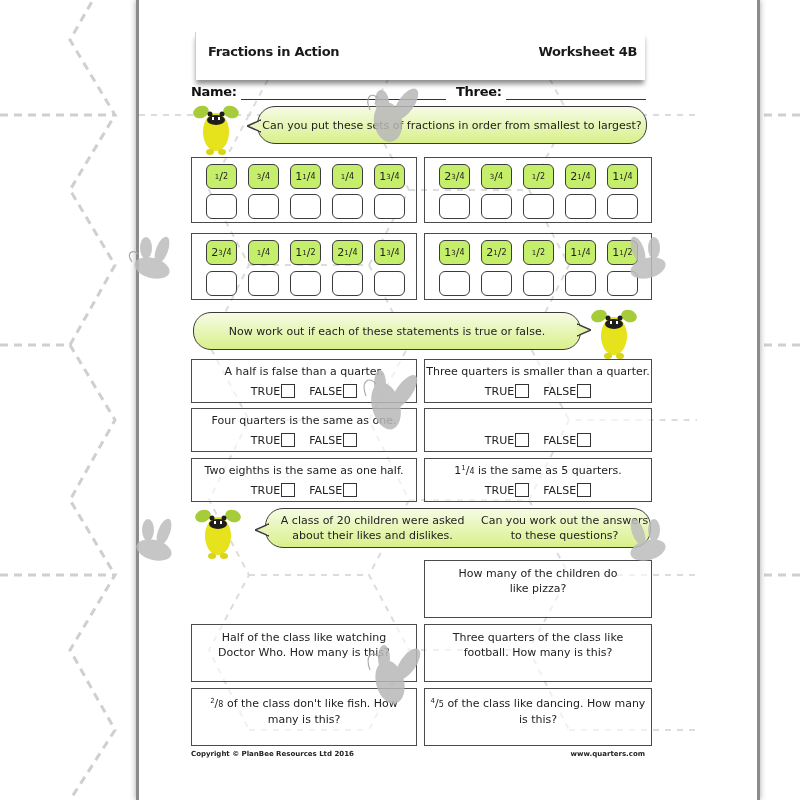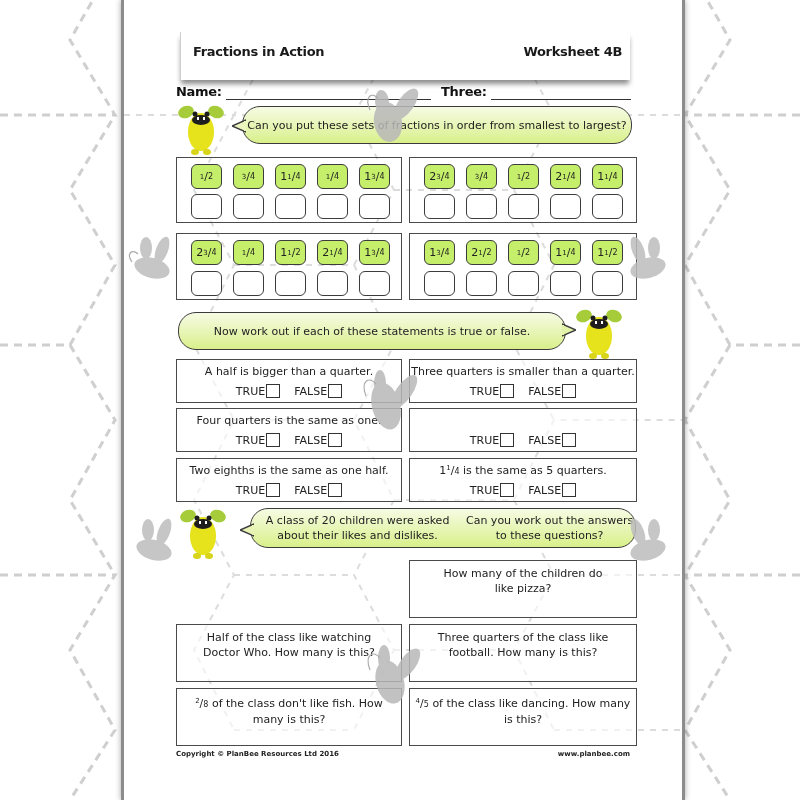--- a/index.html
+++ b/index.html
@@ -7,22 +7,22 @@
     body {
       background: #ffffff;
       font-family: "DejaVu Sans", sans-serif;
       position: relative;
     }
     
     .bg-svg { position: absolute; left: 0; top: 0; width: 800px; height: 800px; z-index: 0; }
 
     .page {
       position: absolute;
-      left: 121px; top: 0;
-      width: 564px; height: 800px;
+      left: 136px; top: 0;
+      width: 624px; height: 800px;
       background: #ffffff;
       border-left: 3px solid #8c8c8c;
       border-right: 3px solid #8c8c8c;
       box-shadow: 0 0 6px rgba(0,0,0,0.35);
       z-index: 1;
     }
     .page-inner { position: absolute; left: 0; top: 0; width: 558px; height: 800px; }
     .page-bg-svg { position: absolute; left: 0; top: 0; width: 558px; height: 800px; }
 
     .header-banner {
@@ -283,21 +283,21 @@
       <ellipse cx="23" cy="20" rx="9" ry="5" fill="#1d1d1d"></ellipse>
       <circle cx="17" cy="14" r="2.5" fill="#1d1d1d"></circle>
       <circle cx="29" cy="14" r="2.5" fill="#1d1d1d"></circle>
       <rect x="19" y="17" width="2" height="3" fill="#fff"></rect>
       <rect x="25" y="17" width="2" height="3" fill="#fff"></rect>
       <ellipse cx="17" cy="52" rx="4" ry="3" fill="#d8d41a"></ellipse>
       <ellipse cx="29" cy="52" rx="4" ry="3" fill="#d8d41a"></ellipse>
     </svg>
 
     <div class="tf-box" style="left:52px; top:359px;">
-      <div class="tf-statement">A half is bigger than a quarter.</div>
+      <div class="tf-statement">A half is false than a quarter.</div>
       <div class="tf-options">
         <span class="tf-label">TRUE</span>
         <span class="tf-check"></span>
         <span class="tf-label">FALSE</span>
         <span class="tf-check"></span>
       </div>
     </div>
     <div class="tf-box" style="left:285px; top:359px; width:228px;">
       <div class="tf-statement">Three quarters is smaller than a quarter.</div>
       <div class="tf-options">
@@ -374,21 +374,21 @@
       <div class="q-text">Three quarters of the class like football. How many is this?</div>
     </div>
     <div class="q-box" style="left:52px; top:688px;">
       <div class="q-text" style="left:12px; right:12px;"><sup>2</sup>/<span class="den">8</span><span> of the class don't like fish. How many is this?</span></div>
     </div>
     <div class="q-box" style="left:285px; top:688px; width:228px;">
       <div class="q-text"><sup>4</sup>/<span class="den">5</span><span> of the class like dancing. How many is this?</span></div>
     </div>
 
     <div class="footer-left">Copyright © PlanBee Resources Ltd 2016</div>
-    <div class="footer-right">www.planbee.com</div>
+    <div class="footer-right">www.quarters.com</div>
   </div>
 </div>
 
 <svg class="bee" style="left:362px; top:82px;" width="64" height="62" viewBox="0 0 64 62">
   <g fill="#b8b8b8" opacity="0.85">
     <ellipse cx="26" cy="40" rx="14" ry="20" transform="rotate(-10 26 40)"></ellipse>
     <ellipse cx="44" cy="22" rx="8" ry="18" transform="rotate(35 44 22)"></ellipse>
     <ellipse cx="20" cy="20" rx="7" ry="12" transform="rotate(-5 20 20)"></ellipse>
   </g>
   <path d="M8 28 C2 14, 10 10, 16 16" stroke="#aaa" stroke-width="1.2" fill="none"></path>

